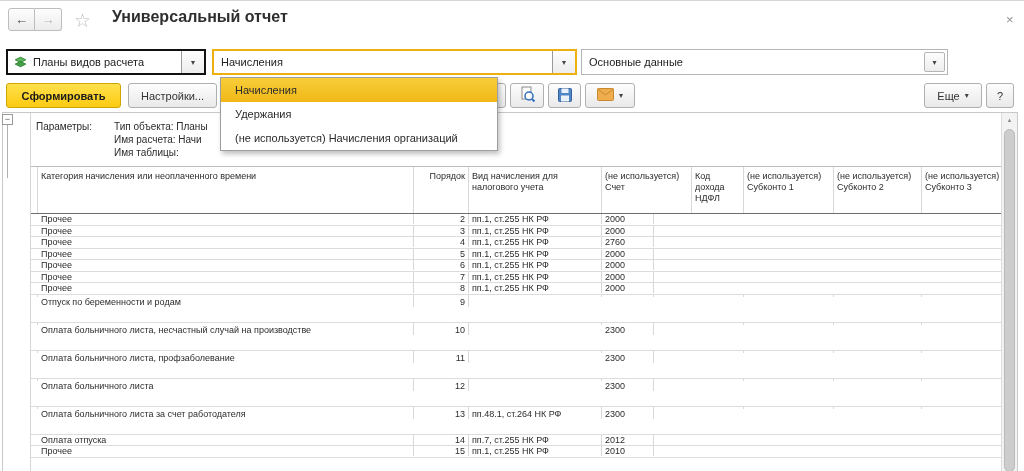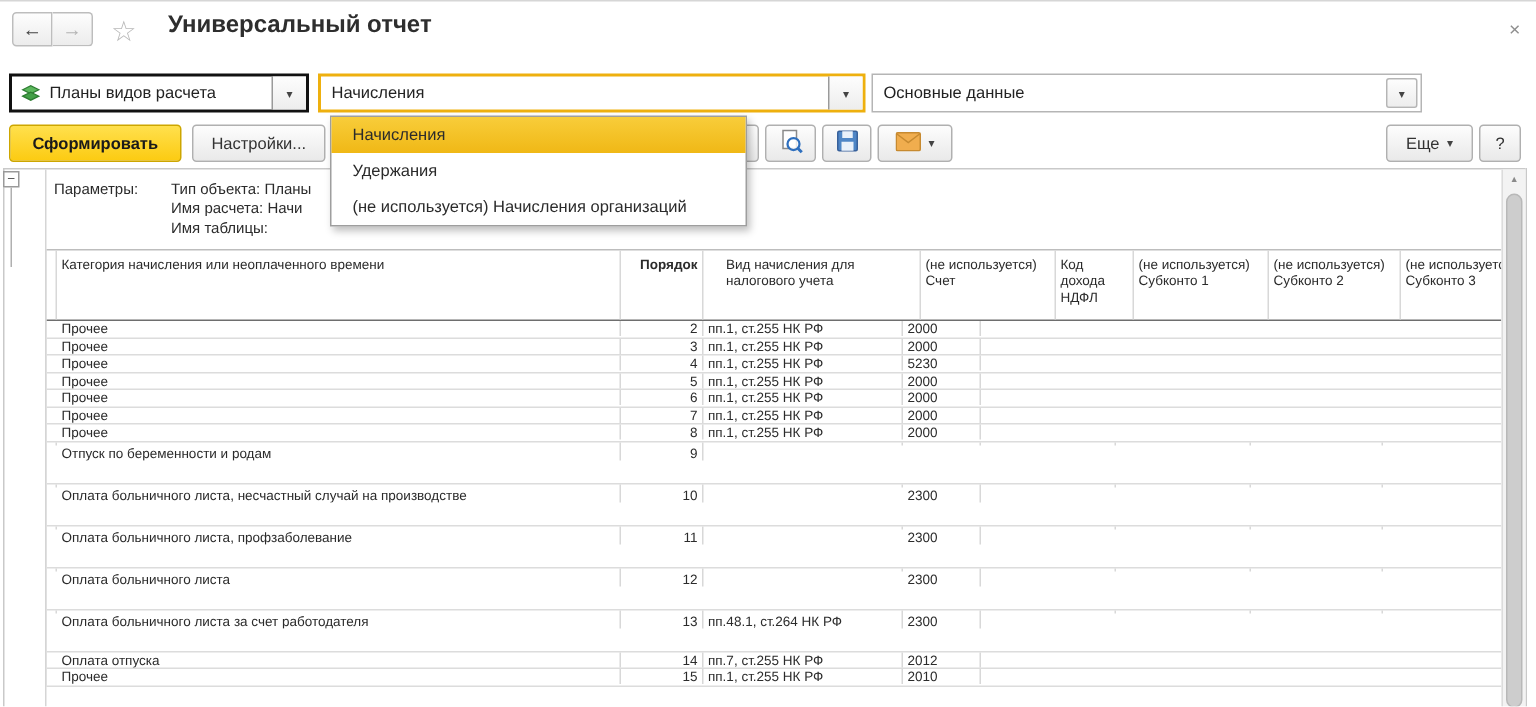--- a/index.html
+++ b/index.html
@@ -179,22 +179,22 @@
 
   <div class="param-label">Параметры:</div>
   <div class="param-line pl1">Тип объекта: Планы</div>
   <div class="param-line pl2">Имя расчета: Начи</div>
   <div class="param-line pl3">Имя таблицы:</div>
 
   <div class="table">
     <div class="thead">
         <div class="cell c0 hcell" style="width: 6px;"></div>
         <div class="cell c1 hcell" style="width: 376px;">Категория начисления или неоплаченного времени</div>
-        <div class="cell c2 hcell col2" style="width: 55px; font-weight: bold;">Порядок</div>
-        <div class="cell c3 hcell" style="width: 133px; margin-left: 12px;">Вид начисления для налогового учета</div>
+        <div class="cell c2 hcell col2" style="width: 55px;">Порядок</div>
+        <div class="cell c3 hcell" style="width: 133px;">Вид начисления для налогового учета</div>
         <div class="cell c5 hcell" style="width: 90px;">(не используется) Счет</div>
         <div class="cell c4 hcell" style="width: 52px;">Код дохода НДФЛ</div>
         <div class="cell c6 hcell" style="width: 90px;">(не используется) Субконто 1</div>
         <div class="cell c7 hcell" style="width: 88px;">(не используется) Субконто 2</div>
         <div class="cell c8 hcell" style="width: 90px;">(не используется) Субконто 3</div>
       </div>
     <div>
         <div class="trow">
           <div class="cell c0" style="width: 6px;"></div>
           <div class="cell c1" style="width: 376px;">Прочее</div>
@@ -215,21 +215,21 @@
           <div class="cell c5" style="width: 90px;"></div>
           <div class="cell c6" style="width: 90px;"></div>
           <div class="cell c7" style="width: 88px;"></div>
           <div class="cell c8" style="width: 90px;"></div>
         </div>
         <div class="trow">
           <div class="cell c0" style="width: 6px;"></div>
           <div class="cell c1" style="width: 376px;">Прочее</div>
           <div class="cell c2 col2" style="width: 55px;">4</div>
           <div class="cell c3" style="width: 133px;">пп.1, ст.255 НК РФ</div>
-          <div class="cell c4" style="width: 52px;">5230</div>
+          <div class="cell c4" style="width: 52px;">2760</div>
           <div class="cell c5" style="width: 90px;"></div>
           <div class="cell c6" style="width: 90px;"></div>
           <div class="cell c7" style="width: 88px;"></div>
           <div class="cell c8" style="width: 90px;"></div>
         </div>
         <div class="trow">
           <div class="cell c0" style="width: 6px;"></div>
           <div class="cell c1" style="width: 376px;">Прочее</div>
           <div class="cell c2 col2" style="width: 55px;">5</div>
           <div class="cell c3" style="width: 133px;">пп.1, ст.255 НК РФ</div>

